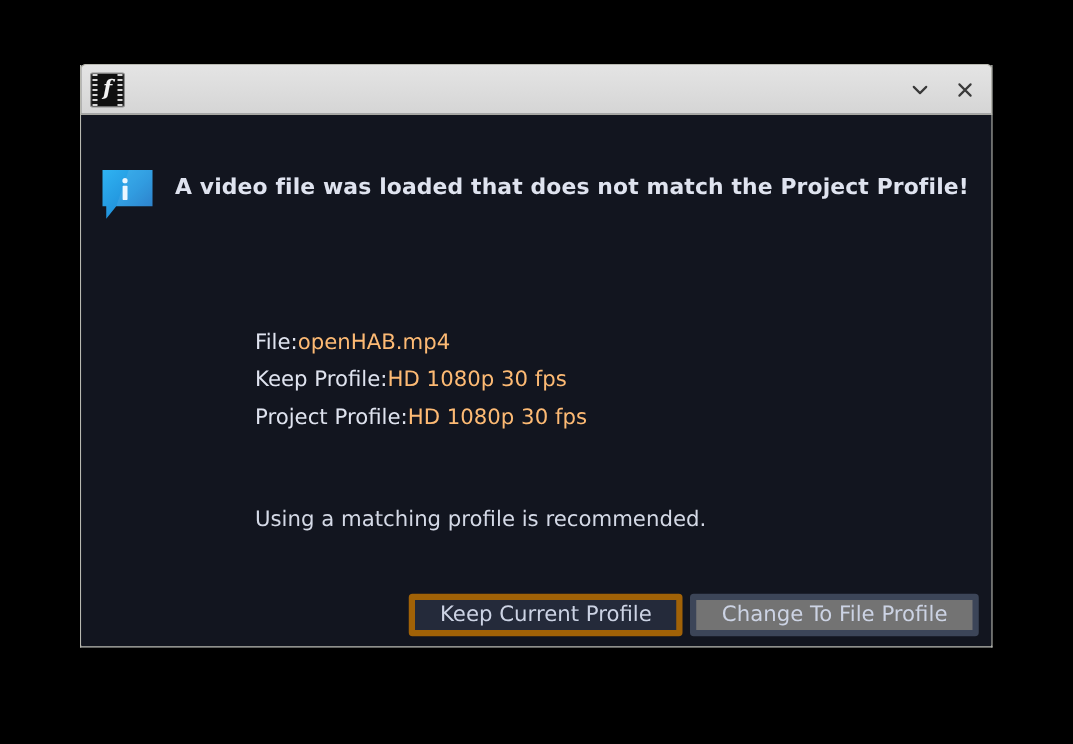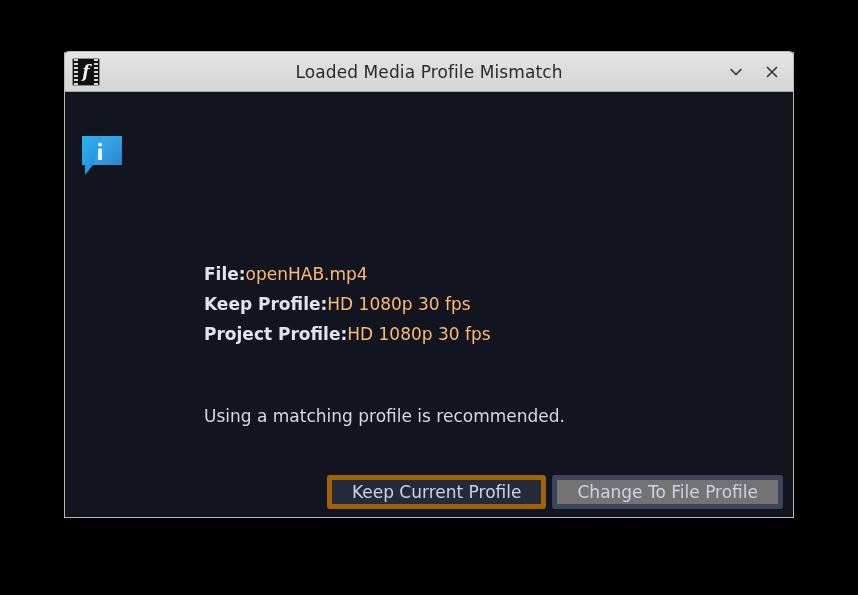--- a/index.html
+++ b/index.html
@@ -155,21 +155,21 @@
     top: 172px;
     width: 464px;
   }
   .info-row {
     display: flex;
     align-items: baseline;
     height: 30px;
   }
   .info-label {
     font-size: 17px;
-    font-weight: bold;
+    font-weight: normal;
     color: #dfe3ef;
     white-space: nowrap;
   }
   .info-value {
     flex: 1 1 auto;
     text-align: left;
     font-size: 17px;
     color: #fdba74;
     white-space: nowrap;
   }
@@ -230,21 +230,20 @@
   <div id="dialog-window">
 
     <div id="titlebar">
 
       <div id="titlebar-icon">
         <div class="perf l"></div>
         <div class="perf r"></div>
         <div class="glyph">f</div>
       </div>
 
-      <div id="titlebar-title">Loaded Media Profile Mismatch</div>
 
       <div id="titlebar-controls">
         <div class="win-btn">
           <svg width="18" height="18" viewBox="0 0 18 18" aria-hidden="true">
             <path d="M4 6.5 L9 11.5 L14 6.5" fill="none" stroke="#3a3a3a" stroke-width="1.7" stroke-linecap="round" stroke-linejoin="round"></path>
           </svg>
         </div>
         <div class="win-btn">
           <svg width="18" height="18" viewBox="0 0 18 18" aria-hidden="true">
             <path d="M4.5 4.5 L13.5 13.5 M13.5 4.5 L4.5 13.5" fill="none" stroke="#3a3a3a" stroke-width="1.7" stroke-linecap="round"></path>
@@ -264,20 +263,21 @@
                 <stop offset="55%" stop-color="#2294dd"></stop>
                 <stop offset="100%" stop-color="#1d6fc0"></stop>
               </linearGradient>
             </defs>
             <path d="M1 2 H41 V31 H12 L4 41 V31 H1 Z" fill="url(#bubgrad)"></path>
             <path d="M22 2 H41 V31 H12 Z" fill="#ffffff" opacity="0.07"></path>
             <circle cx="19" cy="10.5" r="2.1" fill="#eaf6ff"></circle>
             <rect x="17.1" y="14.6" width="3.9" height="11.4" rx="0.6" fill="#eaf6ff"></rect>
           </svg>
         </div>
+        <div id="header-text">A video file was loaded that does not match the Project Profile!</div>
       </div>
 
       <div id="info-rows">
 
         <div class="info-row">
           <span class="info-label">File:</span>
           <span class="info-value">openHAB.mp4</span>
         </div>
 
         <div class="info-row">

